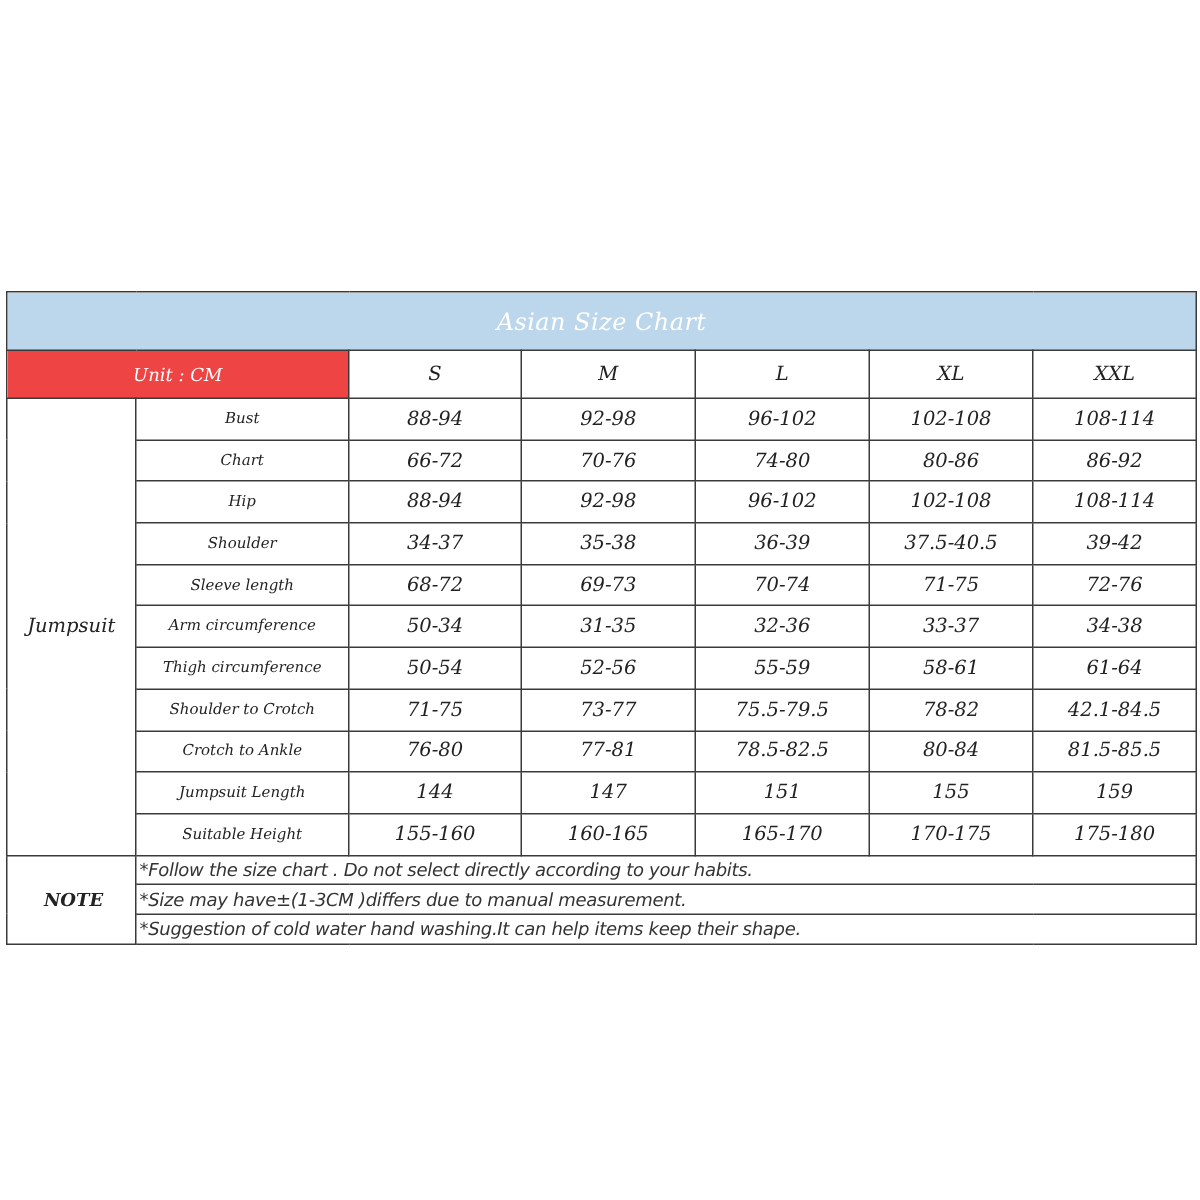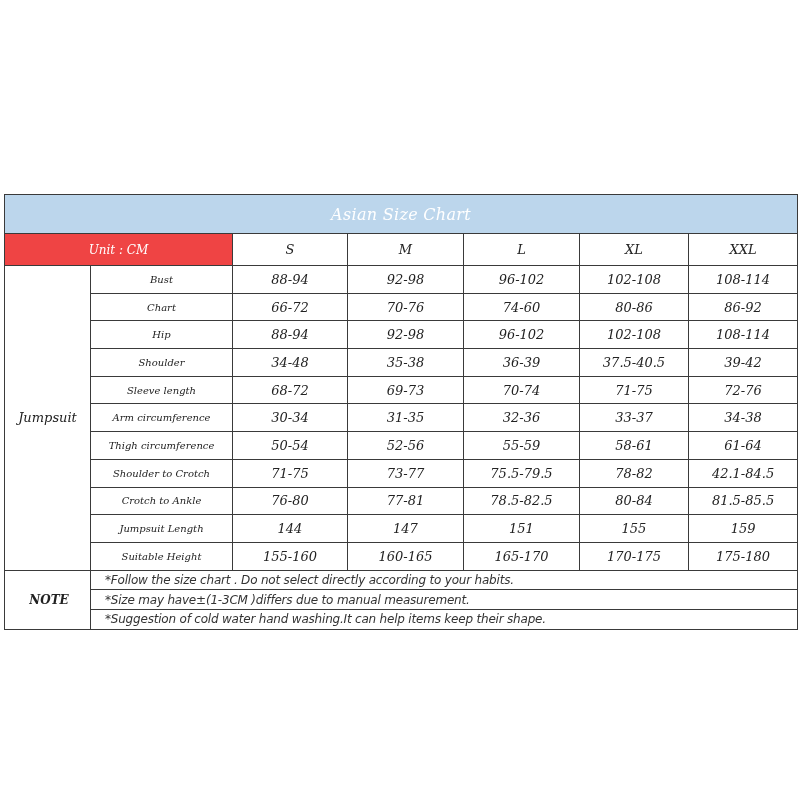--- a/index.html
+++ b/index.html
@@ -12,21 +12,21 @@
               font-size: 13px; white-space: nowrap; overflow: hidden; }
   .title-row td { height: 38px; background: #bcd6ec; color: #ffffff;
                   font-size: 16px; letter-spacing: 0.3px; }
   .head-row td { height: 31px; font-size: 13px; }
   .head-row td.unit { background: #ef4444; color: #ffffff; font-size: 12px; }
   .data-row td { height: 26.7px; }
   .data-row td.label { font-size: 10px; }
   td.category { font-size: 13px; }
   .note-row td { height: 18.7px; }
   td.note-label { font-weight: bold; font-size: 12px; text-align: center; padding-left: 3px; }
-  td.note-text { text-align: left; padding-left: 14px; font-size: 12px;
+  td.note-text { text-align: left; padding-left: 2px; font-size: 12px;
                  font-family: "DejaVu Sans", "Liberation Sans", sans-serif;
                  letter-spacing: -0.2px; color: #333; }
 </style>
 </head>
 <body>
 
 <table class="chart">
   <colgroup>
     <col style="width:86px">
     <col style="width:142px">
@@ -55,51 +55,51 @@
       <td>88-94</td>
       <td>92-98</td>
       <td>96-102</td>
       <td>102-108</td>
       <td>108-114</td>
     </tr>
     <tr class="data-row">
       <td class="label">Chart</td>
       <td>66-72</td>
       <td>70-76</td>
-      <td>74-60</td>
+      <td>74-80</td>
       <td>80-86</td>
       <td>86-92</td>
     </tr>
     <tr class="data-row">
       <td class="label">Hip</td>
       <td>88-94</td>
       <td>92-98</td>
       <td>96-102</td>
       <td>102-108</td>
       <td>108-114</td>
     </tr>
     <tr class="data-row">
       <td class="label">Shoulder</td>
-      <td>34-48</td>
+      <td>34-37</td>
       <td>35-38</td>
       <td>36-39</td>
       <td>37.5-40.5</td>
       <td>39-42</td>
     </tr>
     <tr class="data-row">
       <td class="label">Sleeve length</td>
       <td>68-72</td>
       <td>69-73</td>
       <td>70-74</td>
       <td>71-75</td>
       <td>72-76</td>
     </tr>
     <tr class="data-row">
       <td class="label">Arm circumference</td>
-      <td>30-34</td>
+      <td>50-34</td>
       <td>31-35</td>
       <td>32-36</td>
       <td>33-37</td>
       <td>34-38</td>
     </tr>
     <tr class="data-row">
       <td class="label">Thigh circumference</td>
       <td>50-54</td>
       <td>52-56</td>
       <td>55-59</td>

